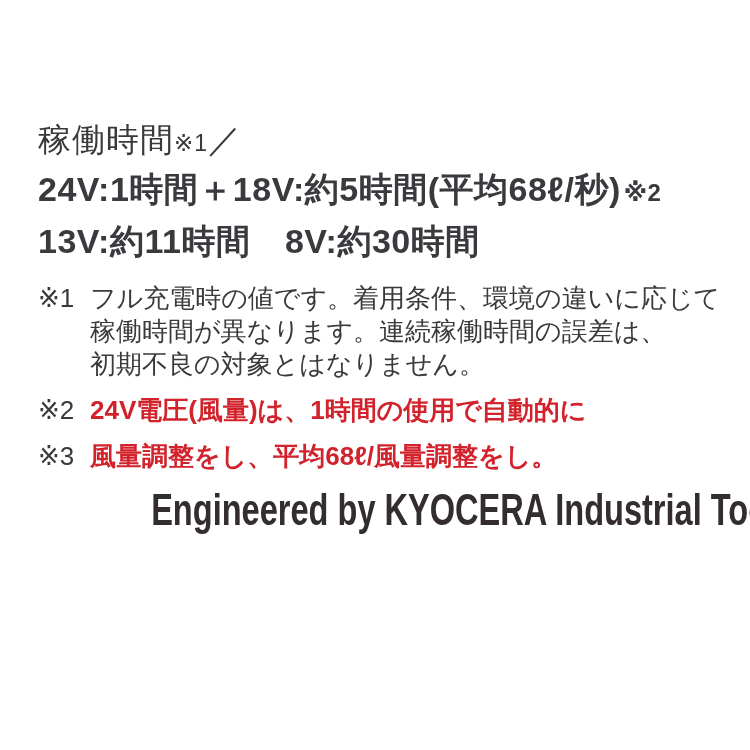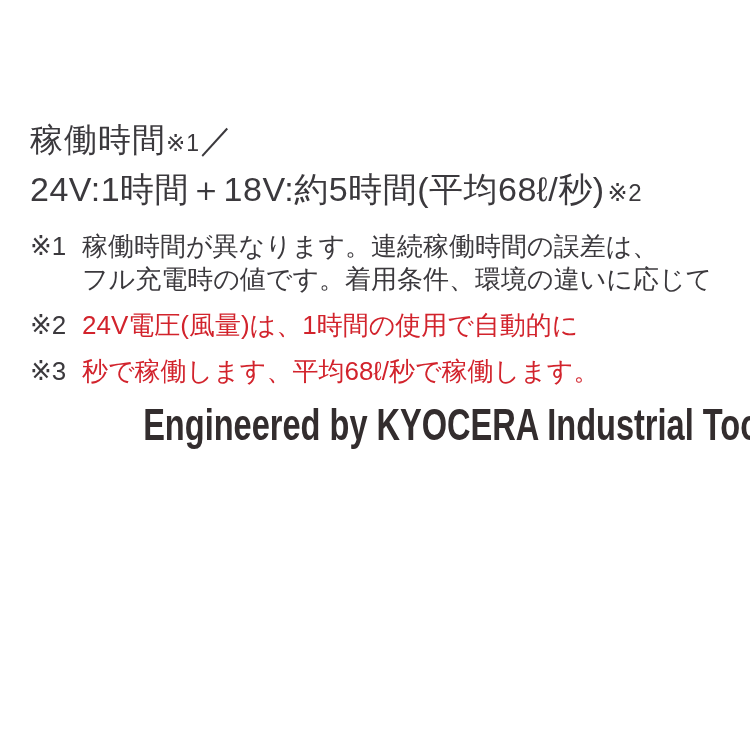--- a/index.html
+++ b/index.html
@@ -4,29 +4,29 @@
 <style>
   html,body{margin:0;padding:0;background:#fff;}
   .canvas{
     position:relative;
     width:750px;height:750px;
     background:var(--background,#ffffff);
     font-family:"Liberation Sans","DejaVu Sans",sans-serif;
     color:var(--text,#3b393d);
     overflow:hidden;
   }
-  .content{position:absolute;left:30px;top:118px;width:700px;}
+  .content{position:absolute;left:38px;top:118px;width:700px;}
   .headline{font-size:33px;line-height:44px;font-weight:500;letter-spacing:1px;white-space:nowrap;}
   .headline .ref{font-size:23px;}
-  .specline{font-size:34px;line-height:49px;font-weight:400;letter-spacing:.5px;white-space:nowrap;}
+  .specline{font-size:34px;line-height:49px;font-weight:700;letter-spacing:.5px;white-space:nowrap;}
   .specline .ref{font-size:24px;margin-left:3px;}
   .note{display:flex;font-size:26px;line-height:33px;margin-top:13px;}
   .note .marker{width:52px;flex:none;}
   .note .note-lines{white-space:nowrap;}
-  .note.red .note-lines{color:var(--red,#d2232c);}
+  .note.red .note-lines{color:var(--red,#d2232c);font-weight:bold;}
   .footer{margin-top:14px;width:700px;text-align:center;}
   .footer .footer-text{
     display:inline-block;
     font-weight:bold;
     font-size:44px;line-height:46px;
     color:var(--footer_text,#332d2e);
     transform:scaleX(0.74);
     transform-origin:center;
     white-space:nowrap;
   }
@@ -35,40 +35,42 @@
 <body>
 
 <div class="canvas">
   <div class="content">
 
     <div class="headline"><span>稼働時間</span><span class="ref">※1</span><span>／</span></div>
 
     <div class="specline"><span>24V:1時間＋18V:約5時間(平均68ℓ/秒)</span><span class="ref">※2</span></div>
 
 
+    <div class="specline"><span>13V:約11時間　8V:約30時間</span><span class="ref"></span></div>
 
     <div class="note dark">
       <span class="marker">※1</span>
       <div class="note-lines">
+        <div>フル充電時の値です。着用条件、環境の違いに応じて</div>
         <div>稼働時間が異なります。連続稼働時間の誤差は、</div>
-        <div>フル充電時の値です。着用条件、環境の違いに応じて</div>
+        <div>初期不良の対象とはなりません。</div>
       </div>
     </div>
 
     <div class="note red">
       <span class="marker">※2</span>
       <div class="note-lines">
         <div>24V電圧(風量)は、1時間の使用で自動的に</div>
       </div>
     </div>
 
     <div class="note red">
       <span class="marker">※3</span>
       <div class="note-lines">
-        <div>秒で稼働します、平均68ℓ/秒で稼働します。</div>
+        <div>風量調整をし、平均68ℓ/風量調整をし。</div>
       </div>
     </div>
 
     <div class="footer">
       <span class="footer-text">Engineered by KYOCERA Industrial Tools</span>
     </div>
 
   </div>
 </div>
 

